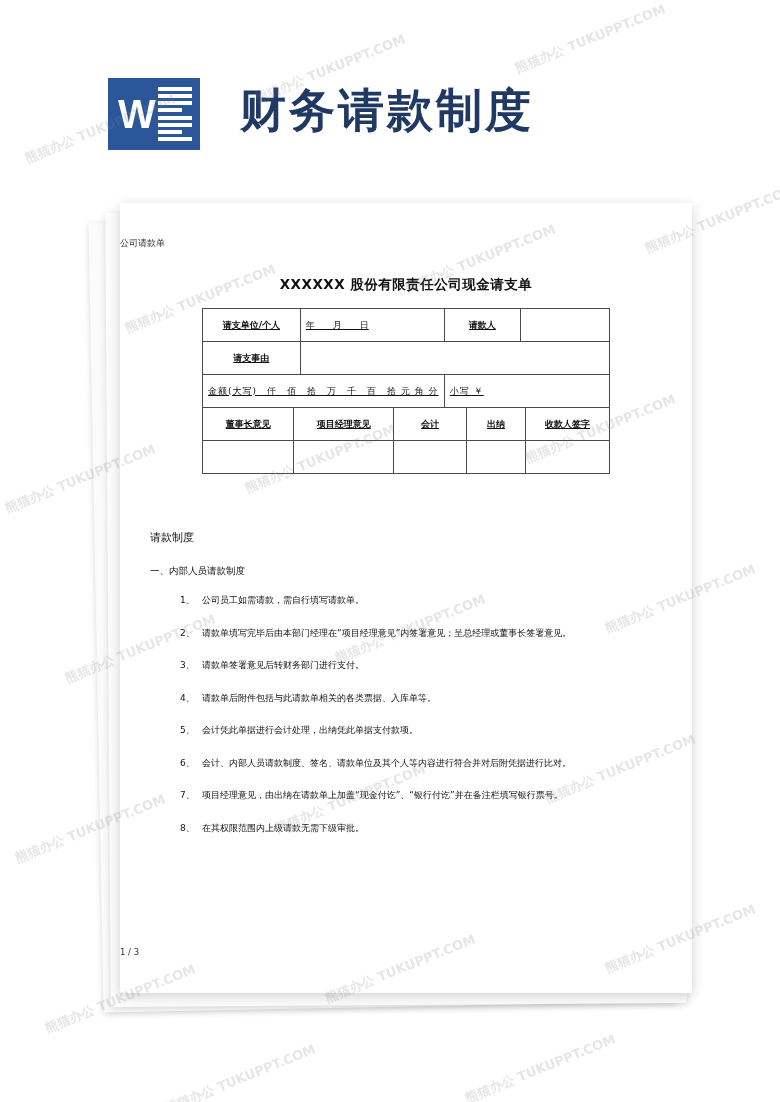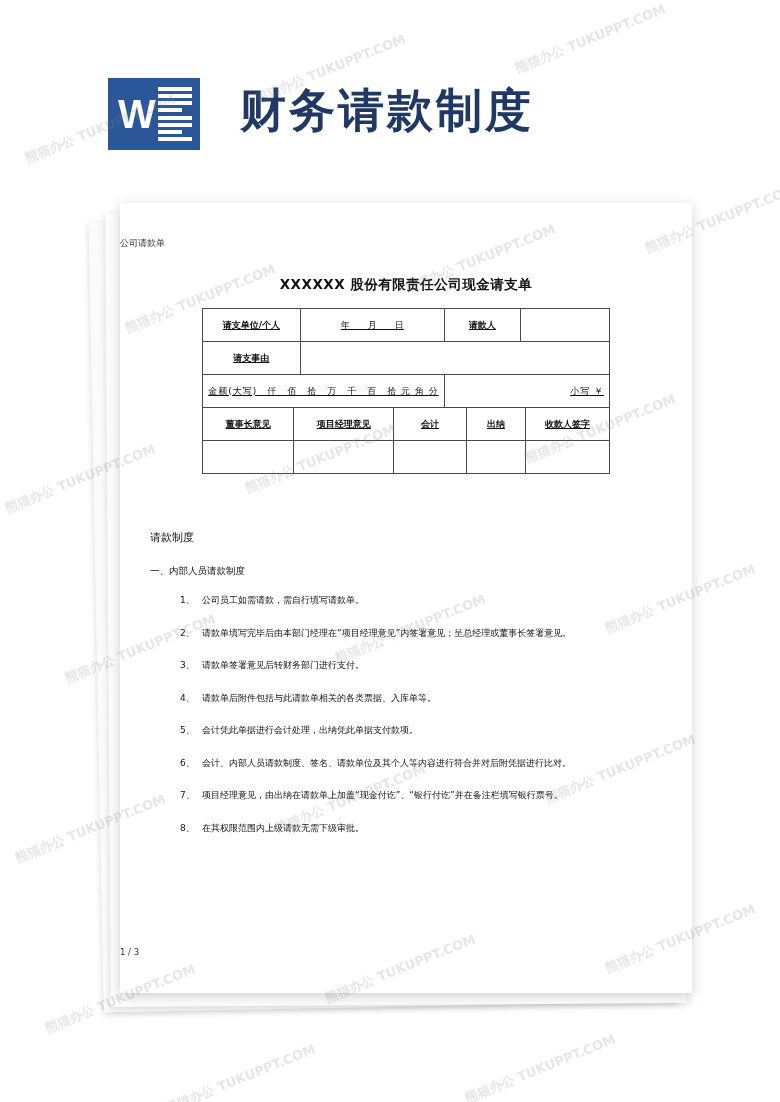--- a/index.html
+++ b/index.html
@@ -145,22 +145,22 @@
     color: #111;
     text-decoration: underline;
   }
   table.req-form td {
     border: 1px solid #4a4a4a;
     padding: 6px 5px;
     height: 20px;
     vertical-align: middle;
   }
   .cell-bold { font-weight: bold; text-align: center; white-space: nowrap; }
-  .cell-center { text-align: center; }
-  .cell-left { text-align: right; padding-left: 7px; }
+  .cell-center { }
+  .cell-left { text-align: left; padding-left: 7px; }
   .amount-row td { letter-spacing: 1px; }
   .sig-row td { height: 18px; margin-left: 36px; }
   .blank-row td { height: 30px; }
 
   .section-title {
     margin: 56px 0 0 30px;
     font-size: 11px;
     color: #111;
     font-family: "DejaVu Sans", sans-serif;
   }

